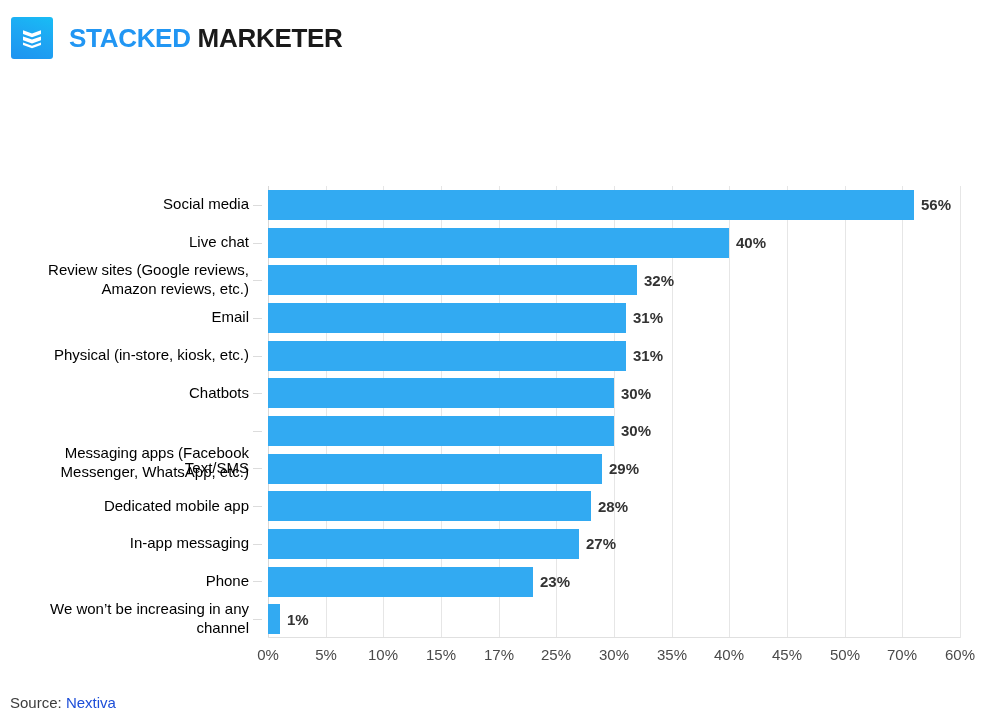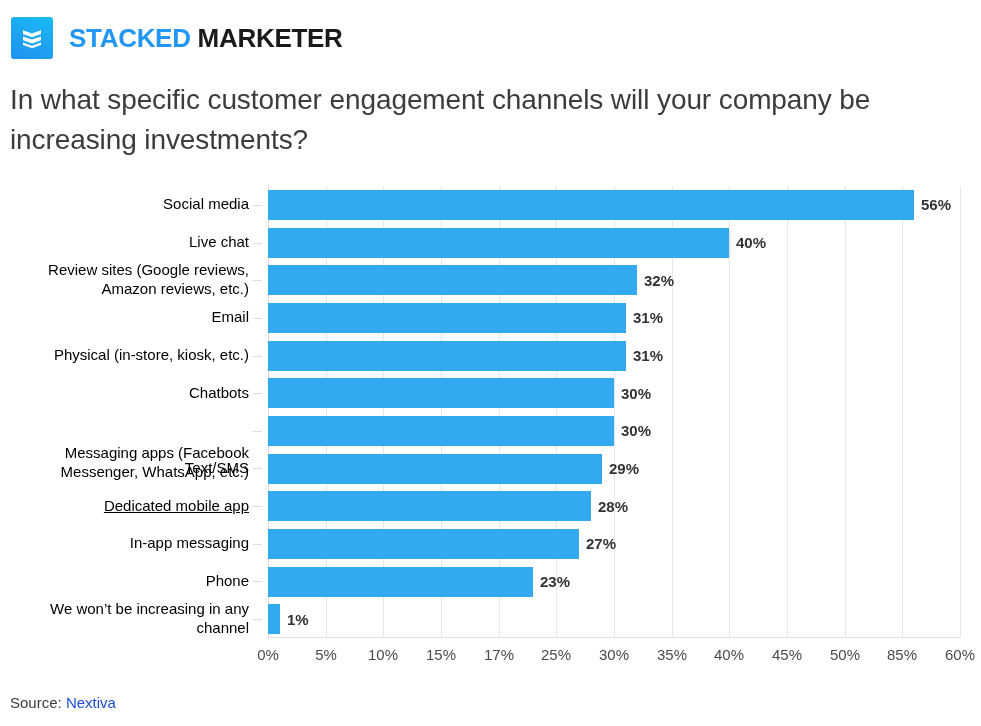--- a/index.html
+++ b/index.html
@@ -152,21 +152,20 @@
         <path d="M4 5.2 L13 8.4 L22 5.2 L22 9.0 L13 12.2 L4 9.0 Z" fill="#ffffff"></path>
         <path d="M4 11.4 L13 14.6 L22 11.4 L22 15.2 L13 18.4 L4 15.2 Z" fill="#ffffff"></path>
         <path d="M4 17.6 L13 20.8 L22 17.6 L22 20.0 L13 23.2 L4 20.0 Z" fill="#ffffff"></path>
       </svg>
     </div>
     <div class="brand-name">
       <span class="part-a">STACKED</span><span>&nbsp;</span><span class="part-b">MARKETER</span>
     </div>
   </div>
 
-  <h1 class="chart-title">In what specific customer engagement channels will your company be increasing investments?</h1>
 
   <div class="chart">
     <div class="cat-labels">
         <div class="cat-label" style="top: 9.33333px;">Social media</div>
         <div class="tick-mark" style="top: 19px;"></div>
         <div class="cat-label" style="top: 47px;">Live chat</div>
         <div class="tick-mark" style="top: 57px;"></div>
         <div class="cat-label" style="top: 75.1667px;">Review sites (Google reviews,
 Amazon reviews, etc.)</div>
         <div class="tick-mark" style="top: 94px;"></div>
@@ -174,21 +173,21 @@
         <div class="tick-mark" style="top: 132px;"></div>
         <div class="cat-label" style="top: 160px;">Physical (in-store, kiosk, etc.)</div>
         <div class="tick-mark" style="top: 170px;"></div>
         <div class="cat-label" style="top: 197.667px;">Chatbots</div>
         <div class="tick-mark" style="top: 207px;"></div>
         <div class="cat-label" style="top: 225.833px; margin-top: 32px;">Messaging apps (Facebook
 Messenger, WhatsApp, etc.)</div>
         <div class="tick-mark" style="top: 245px;"></div>
         <div class="cat-label" style="top: 273px;">Text/SMS</div>
         <div class="tick-mark" style="top: 282px;"></div>
-        <div class="cat-label" style="top: 310.667px; text-decoration: underline;">Dedicated mobile app</div>
+        <div class="cat-label" style="top: 310.667px;">Dedicated mobile app</div>
         <div class="tick-mark" style="top: 320px;"></div>
         <div class="cat-label" style="top: 348.333px;">In-app messaging</div>
         <div class="tick-mark" style="top: 358px;"></div>
         <div class="cat-label" style="top: 386px;">Phone</div>
         <div class="tick-mark" style="top: 395px;"></div>
         <div class="cat-label" style="top: 414.167px; margin-left: 36px;">We won’t be increasing in any
 channel</div>
         <div class="tick-mark" style="top: 433px;"></div>
       </div>
     <div class="plot">
@@ -264,21 +263,21 @@
         <div class="xtick" style="left: 58px;">5%</div>
         <div class="xtick" style="left: 115px;">10%</div>
         <div class="xtick" style="left: 173px;">15%</div>
         <div class="xtick" style="left: 231px;">17%</div>
         <div class="xtick" style="left: 288px;">25%</div>
         <div class="xtick" style="left: 346px;">30%</div>
         <div class="xtick" style="left: 404px;">35%</div>
         <div class="xtick" style="left: 461px;">40%</div>
         <div class="xtick" style="left: 519px;">45%</div>
         <div class="xtick" style="left: 577px;">50%</div>
-        <div class="xtick" style="left: 634px;">85%</div>
+        <div class="xtick" style="left: 634px;">70%</div>
         <div class="xtick" style="left: 692px;">60%</div>
       </div>
   </div>
 
   <div class="source">
     <span>Source:</span>
     <span class="source-link">Nextiva</span>
   </div>
 
 </div>

